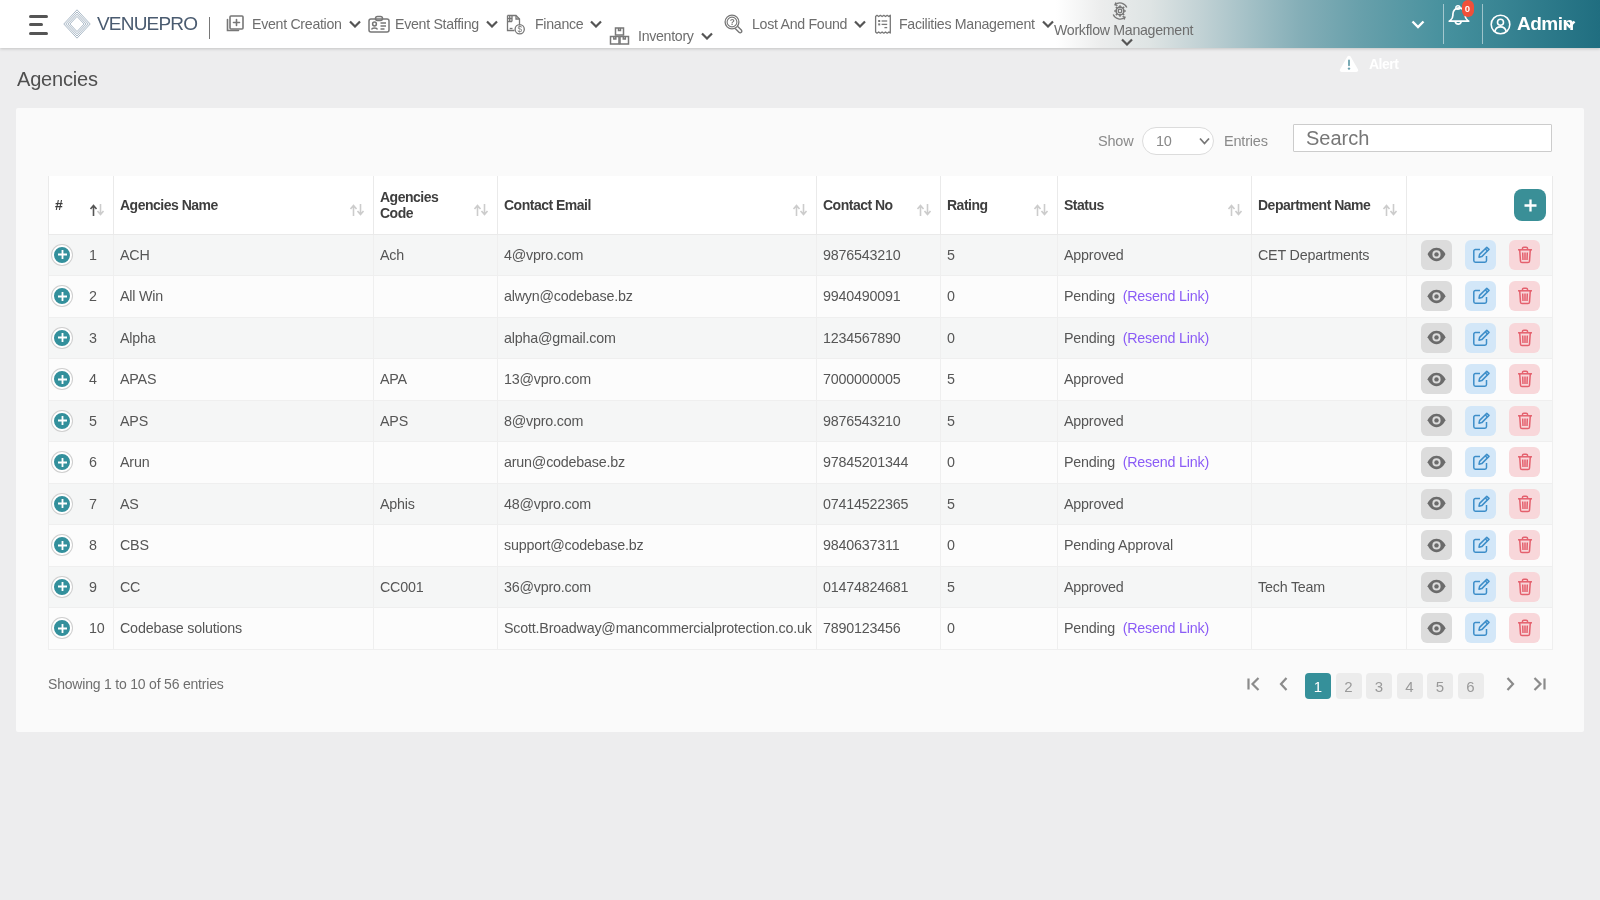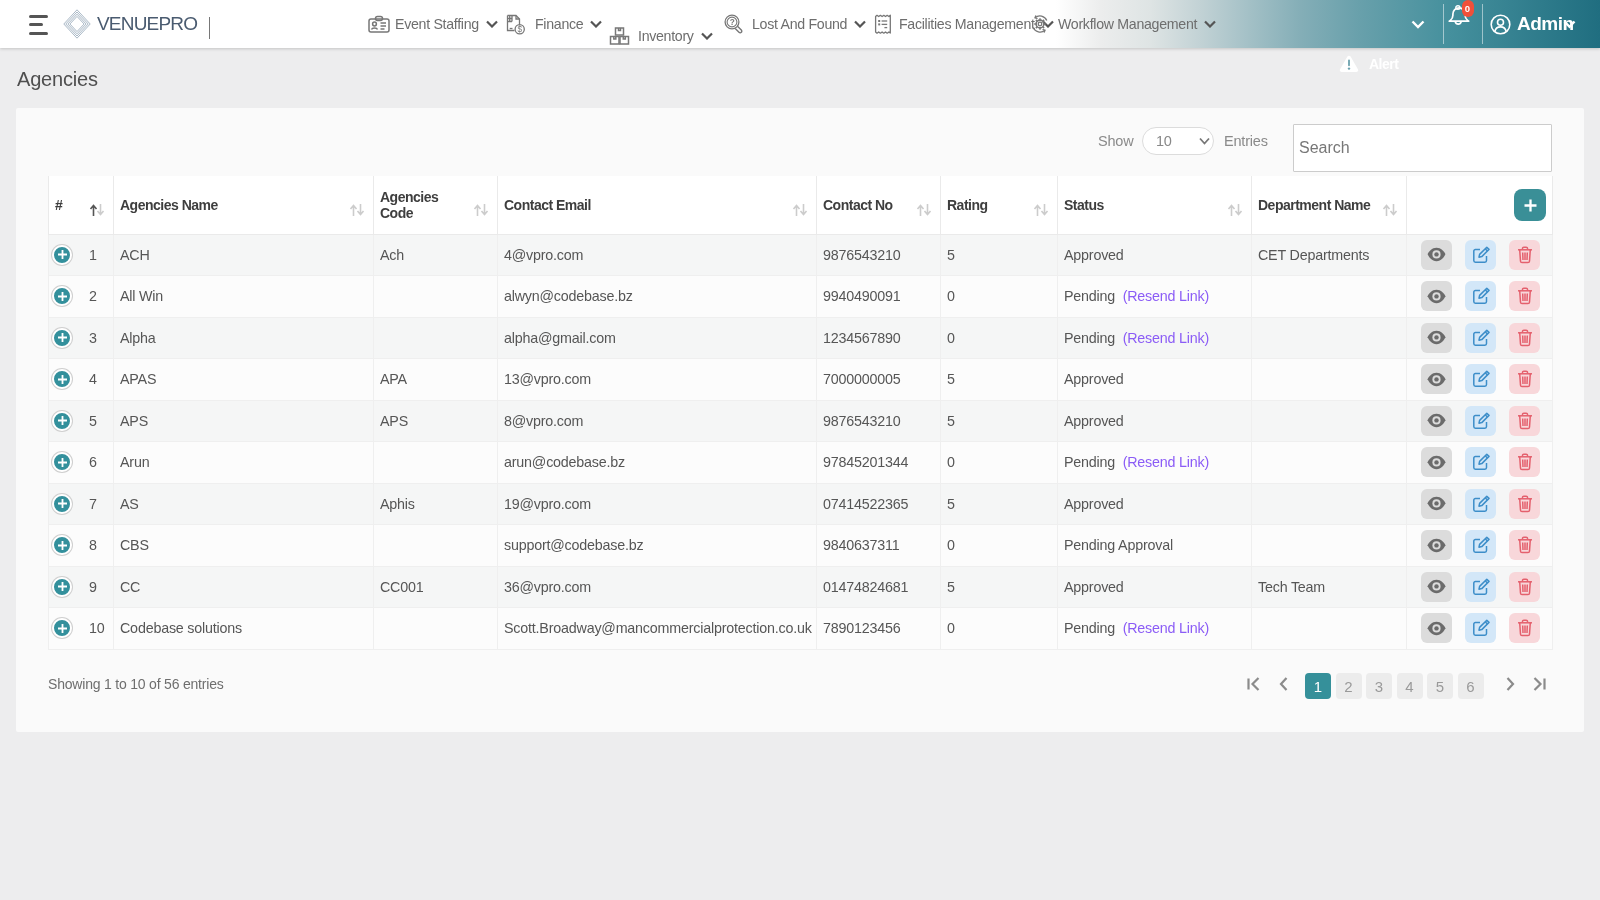--- a/index.html
+++ b/index.html
@@ -22,21 +22,21 @@
   .vdiv { position:absolute; top:17px; width:1px; height:22px; background:#777; }
   .wdiv { position:absolute; top:4px; width:1px; height:40px; background:rgba(255,255,255,0.5); }
   .nav-right { color:#fff; font-weight:bold; font-size:14px; letter-spacing:-0.5px; }
 
   
   .page-title { position:absolute; left:17px; top:68px; font-size:20px; color:#4f4f4f; font-weight:400; letter-spacing:-0.2px; }
   .card { position:absolute; left:16px; top:108px; width:1568px; height:624px; background:#fafafa; border-radius:2px; }
 
   .ctl { position:absolute; top:16px; height:34px; display:flex; align-items:center; color:#8a8a8a; font-size:14.5px; letter-spacing:-0.2px; }
   .sel { position:absolute; left:1126px; top:19px; width:72px; height:28px; border:1px solid #dcdcdc; border-radius:14px; background:#fff; }
-  .search { position:absolute; left:1277px; top:16px; width:259px; height:48px; border:1px solid #ccc; background:#fff; border-radius:1px; font-size:16px; color:#777; padding-left:5px; display:flex; align-items:center; font-family:"Liberation Sans",sans-serif;}
+  .search { position:absolute; left:1277px; top:16px; width:259px; height:28px; border:1px solid #ccc; background:#fff; border-radius:1px; font-size:20px; color:#777; padding-left:12px; display:flex; align-items:center; font-family:"Liberation Sans",sans-serif;}
 
   
   table.dt { position:absolute; left:32px; top:68px; width:1504px; border-collapse:collapse; table-layout:fixed; }
   table.dt th {
     background:#fff; font-weight:bold; color:#3e3e3e; text-align:left; vertical-align:middle;
     height:58px; padding:4px 22px 4px 6px; border:1px solid #eaeaea; border-top:none; font-size:14px; letter-spacing:-0.5px; position:relative; white-space:nowrap;
   }
   table.dt td {
     height:41.5px; padding:0 6px; color:#565656; vertical-align:middle; font-size:14.3px; letter-spacing:-0.2px;
     border:1px solid #efefef; background:#fcfcfc; overflow:hidden; white-space:nowrap;
@@ -81,20 +81,31 @@
         <path d="M14 5.2 L23.1 15 L14 24.8 L4.9 15 Z"></path>
         <path d="M14 7.4 L21.1 15 L14 22.6 L6.9 15 Z"></path>
       </g>
     </svg>
   </div>
   <div class="nv" style="left:97px;">
       <span class="logo-text">VENUEPRO</span>
     </div>
   <div class="vdiv" style="left:209px;"></div>
 
+  <div class="nv navitem" style="left:223px;">
+    <svg class="ic" width="22" height="22" viewBox="0 0 22 22" fill="none" stroke="#777" stroke-width="1.6">
+      <path d="M4.5 6.5 v11 h11" stroke-linecap="round"></path>
+      <rect x="7" y="3" width="13" height="13" rx="1"></rect>
+      <path d="M13.5 6.5 v6 M10.5 9.5 h6" stroke-linecap="round"></path>
+    </svg>
+    <span>Event Creation</span>
+    <svg class="chev" width="12" height="8" viewBox="0 0 12 8" fill="none" stroke="#555" stroke-width="2.2">
+        <path d="M1 1.5 L6 6.5 L11 1.5"></path>
+      </svg>
+  </div>
 
   <div class="nv navitem" style="left:367px;">
     <svg class="ic" style="margin-right:4px;" width="24" height="22" viewBox="0 0 24 22" fill="none" stroke="#777" stroke-width="1.5">
       <rect x="2" y="6" width="20" height="13" rx="2"></rect>
       <rect x="8.5" y="3.5" width="7" height="4" rx="2"></rect>
       <circle cx="7.5" cy="11" r="1.9"></circle>
       <path d="M4.5 16.5 c0.6-2 5.4-2 6 0"></path>
       <path d="M13.5 10 h5.5 M13.5 13 h5.5 M13.5 16 h4"></path>
     </svg>
     <span>Event Staffing</span>
@@ -155,21 +166,21 @@
       <rect x="4.2" y="10.4" width="2" height="2" fill="#777" stroke="none"></rect>
       <path d="M7.6 11.4 h5.6"></path>
       <path d="M10.4 14.6 h2.8"></path>
     </svg>
     <span>Facilities Management</span>
     <svg class="chev" width="12" height="8" viewBox="0 0 12 8" fill="none" stroke="#555" stroke-width="2.2">
         <path d="M1 1.5 L6 6.5 L11 1.5"></path>
       </svg>
   </div>
 
-  <div class="nv navitem" style="left:1029px;">
+  <div class="nv navitem" style="left:1054px;flex-direction:column;">
     <svg class="ic" width="22" height="22" viewBox="0 0 22 22" fill="none" stroke="#777" stroke-width="1.4">
       <circle cx="11" cy="11" r="1.8" stroke-width="1.3"></circle>
       <circle cx="11" cy="11" r="3.9" stroke-width="1.6"></circle>
       <g stroke-width="1.5">
         <path d="M11 5.2 V6.9 M11 15.1 V16.8 M5.2 11 H6.9 M15.1 11 H16.8 M6.9 6.9 L8.1 8.1 M13.9 13.9 L15.1 15.1 M6.9 15.1 L8.1 13.9 M13.9 8.1 L15.1 6.9"></path>
       </g>
       <path d="M17.8 7.6 A7.6 7.6 0 0 0 6 4.7" stroke-width="1.3"></path>
       <path d="M6.7 2.9 l-0.7 2 2 0.5" stroke-width="1.3" stroke-linecap="round"></path>
       <path d="M4.2 14.4 A7.6 7.6 0 0 0 16 17.3" stroke-width="1.3"></path>
       <path d="M15.3 19.1 l0.7-2 -2-0.5" stroke-width="1.3" stroke-linecap="round"></path>
@@ -578,21 +589,21 @@
               <span class="plusc">
                 <svg width="11" height="11" viewBox="0 0 11 11" stroke="#fff" stroke-width="1.8">
                   <path d="M5.5 1 V10 M1 5.5 H10"></path>
                 </svg>
               </span>
               <span class="n">7</span>
             </div>
           </td>
     <td>AS</td>
           <td>Aphis</td>
-          <td>19@vpro.com</td>
+          <td>48@vpro.com</td>
           <td>07414522365</td>
           <td>5</td>
     <td>Approved</td>
           <td></td>
     <td>
             <div class="act">
               <div class="abtn eye">
                 <svg width="19" height="15" viewBox="0 0 19 15">
                   <path d="M9.5 0.8 C5 0.8 1.8 4.4 0.6 7.2 C1.8 10 5 14.2 9.5 14.2 C14 14.2 17.2 10 18.4 7.2 C17.2 4.4 14 0.8 9.5 0.8 Z" fill="#6b6b6b"></path>
                   <circle cx="9.5" cy="7.4" r="4.1" fill="#dcdcdc"></circle>

